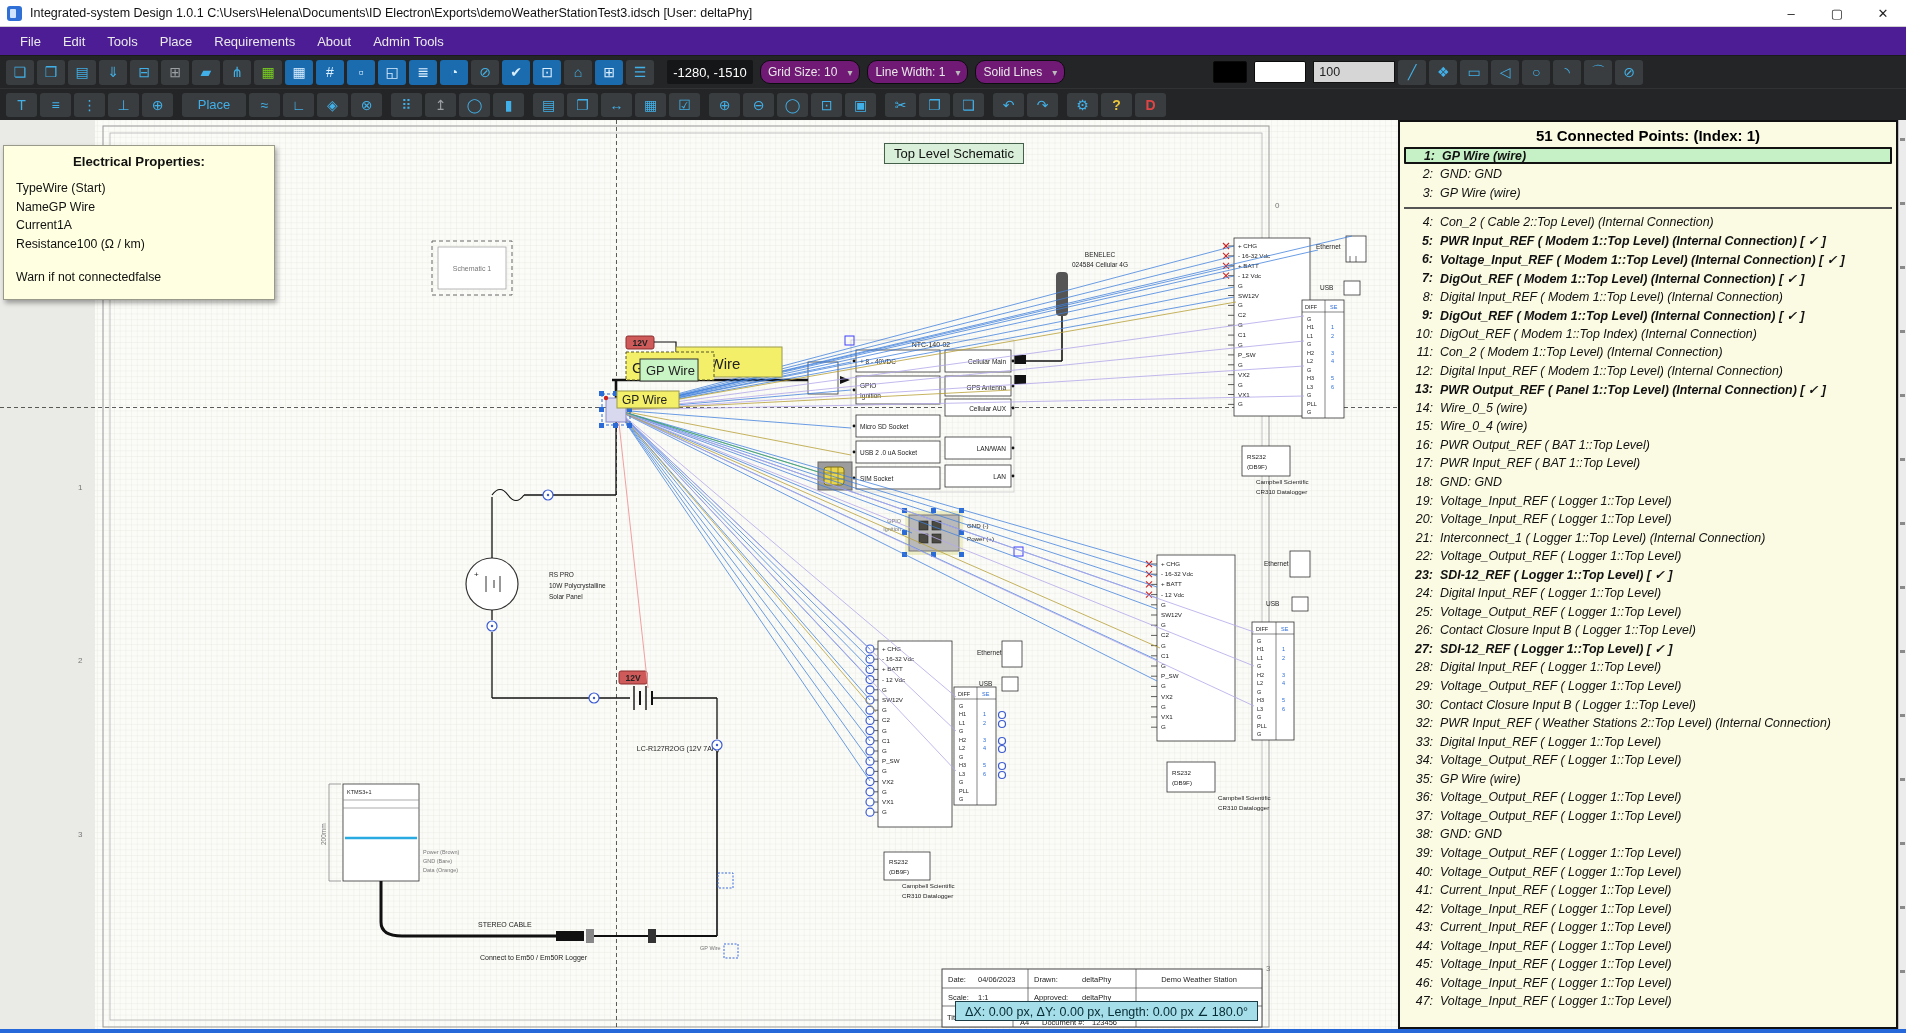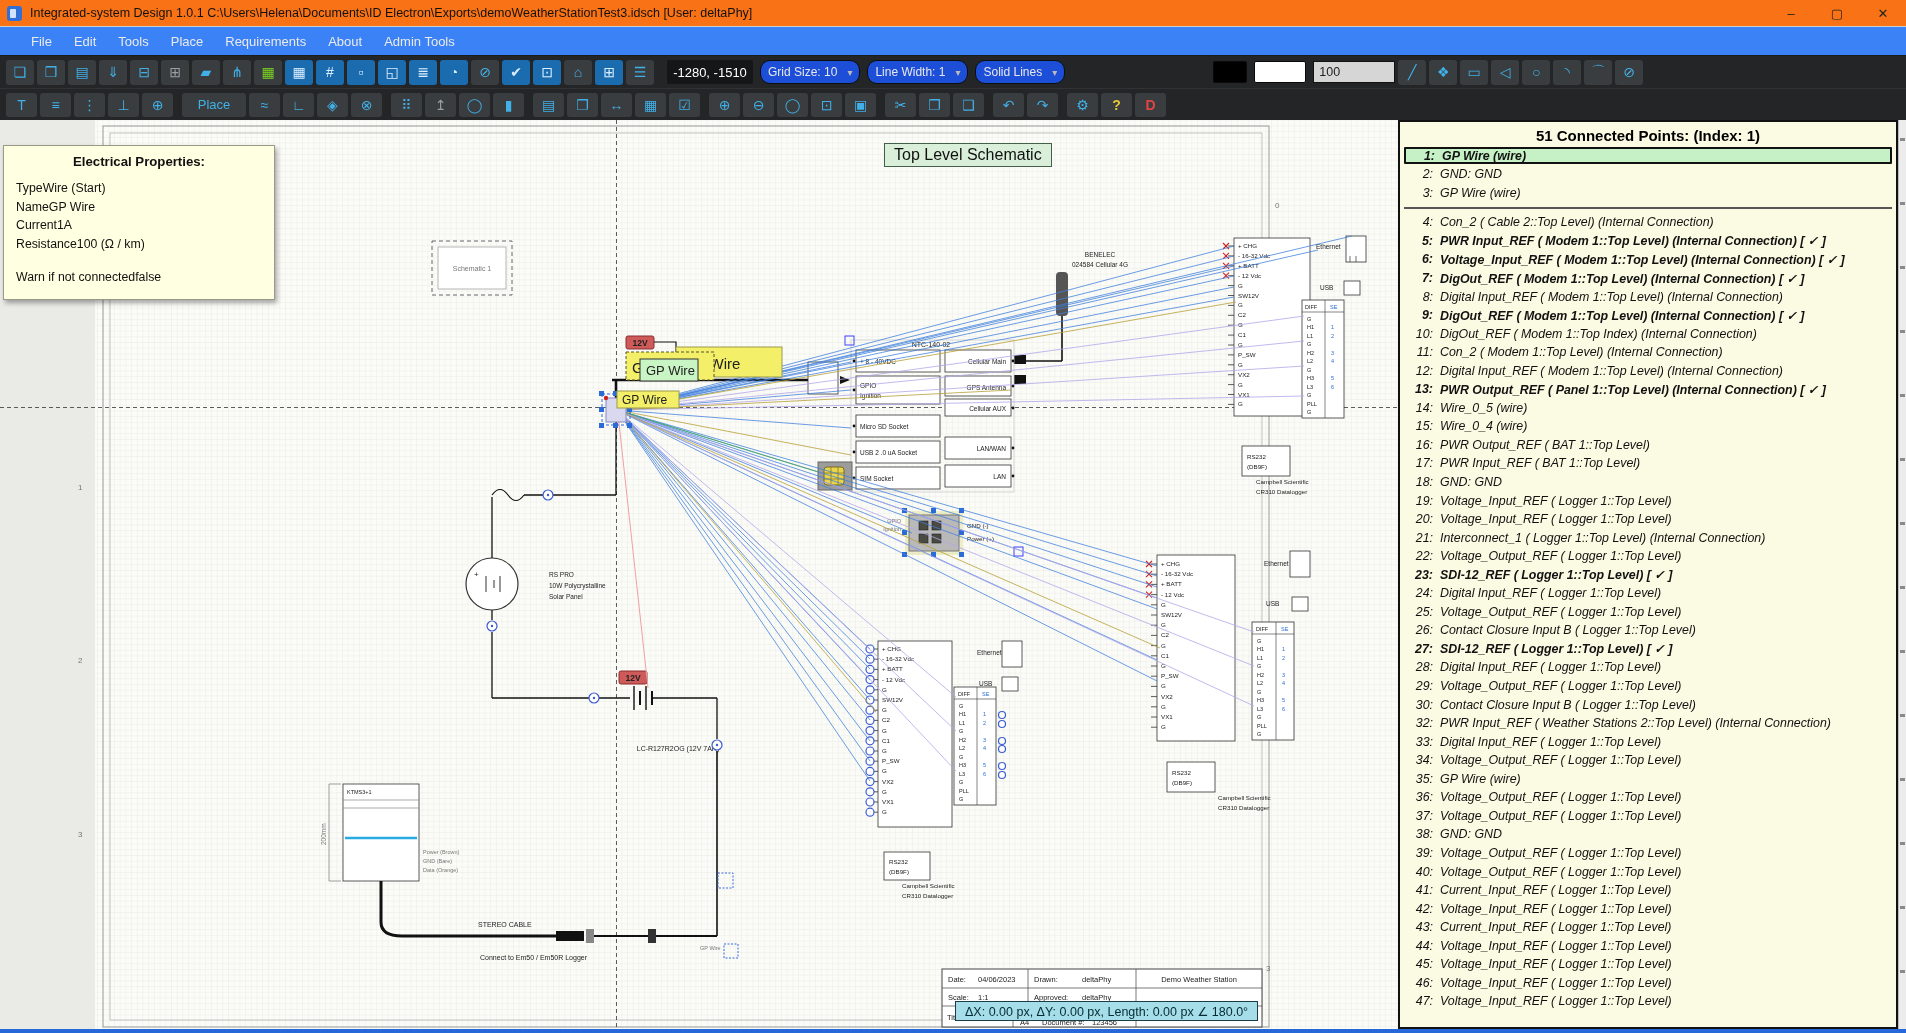--- a/index.html
+++ b/index.html
@@ -1,46 +1,46 @@
 <!DOCTYPE html>
 <html><head>
 <meta charset="utf-8">
 <style>
   *{box-sizing:border-box;margin:0;padding:0}
   html,body{width:1906px;height:1033px;overflow:hidden;background:#28292b;
     font-family:"Liberation Sans",sans-serif;}
   
-  .titlebar{height:27px;background:#f97316;display:flex;align-items:center;color:#111;
+  .titlebar{height:27px;background:#ffffff;display:flex;align-items:center;color:#111;
     font-size:12.5px;border-bottom:1px solid #d0d0d0;}
   .applogo{width:15px;height:15px;margin:0 8px 0 7px;background:#2f6fd6;border-radius:3px;
     position:relative;flex:none}
   .applogo:after{content:"";position:absolute;left:3px;top:3px;width:6px;height:9px;background:#cfe3ff;border-radius:1px}
   .wintitle{flex:1;white-space:nowrap;overflow:hidden}
   .winbtn{width:46px;height:26px;display:flex;align-items:center;justify-content:center;
     font-size:13px;color:#222;cursor:default}
   
-  .menubar{height:28px;background:#3b82f6;display:flex;align-items:center;padding-left:20px}
+  .menubar{height:28px;background:#4c1d95;display:flex;align-items:center;padding-left:9px}
   .mitem{color:#eaeaea;font-size:13px;padding:5px 11px;cursor:default}
   
   .tb{display:flex;align-items:center;padding-left:6px;gap:3px}
   .tb1{height:33px;background:#232527;border-top:1px solid #1a1b1c}
   .tb2{height:32px;background:#232527;border-top:1px solid #303234}
   .tgroup{display:flex;gap:3px;margin-right:6px}
   .tbtn{width:28px;height:25px;background:#3a3d3f;border-radius:3px;color:#41b0e8;
     font-size:14px;display:flex;align-items:center;justify-content:center;flex:none;cursor:default}
   .tb2 .tbtn{width:31px;height:24px}
   .tbtn.active{background:#1a6cae;color:#d9eeff}
   .tbtn.green{color:#79d220}
   .tbtn.dim{color:#9aa0a4}
   .tbtn.yellow{color:#e8c53a;font-weight:bold}
   .tbtn.red{color:#e04545;font-weight:bold}
   .tbtn.wide{width:64px;font-size:13px}
   .coords{width:86px;height:24px;background:#151617;color:#fff;font-size:13px;display:flex;
     align-items:center;justify-content:center;border-radius:2px;margin:0 4px}
-  .dd{height:24px;background:#1d4ed8;border:1px solid #0c0d0e;border-radius:10px;color:#e8e8e8;
+  .dd{height:24px;background:#701a75;border:1px solid #0c0d0e;border-radius:10px;color:#e8e8e8;
     font-size:12px;display:flex;align-items:center;padding:0 7px;gap:10px;margin-right:4px;cursor:default}
   .dd .caret{font-size:10px;color:#bbb}
   .spacer{width:138px}
   .swatch{width:34px;height:22px;border:1px solid #0a0a0a;border-radius:2px;margin-right:4px}
   .swatch.black{background:#000}
   .swatch.white{background:#fff;width:52px}
   .numin{width:82px;height:22px;background:#d6d6d6;border:1px solid #111;color:#222;
     font-size:12.5px;padding-left:5px;font-family:"Liberation Sans",sans-serif;}
   
   .main{position:relative;height:909px;background:#ececea}
@@ -60,21 +60,21 @@
   .pinc{fill:#fff;stroke:#3b5bd0;stroke-width:1.2}
   
   .popup{position:absolute;left:3px;top:25px;width:272px;background:#ffffe1;
     border:1px solid #9a9a8a;box-shadow:2px 3px 5px rgba(0,0,0,.35);padding:8px 12px 12px;
     font-size:12.3px;color:#111;z-index:5}
   .popup h3{font-size:13.2px;text-align:center;margin-bottom:10px}
   .prow2{display:flex;justify-content:flex-start;line-height:18.5px}
   .prow2.gap{margin-top:15px}
   
   .top-label{position:absolute;left:884px;top:23px;background:#d9efd9;border:1px solid #44604a;
-    padding:2px 9px;font-size:16px;color:#111;z-index:4}
+    padding:2px 9px;font-size:13px;color:#111;z-index:4}
   .tooltip{position:absolute;left:955px;top:881px;height:20px;background:#a5dee8;
     border:1px solid #1d3d46;color:#062a33;font-size:12.5px;display:flex;align-items:center;
     padding:0 9px;white-space:nowrap;z-index:6}
   
   .panel{position:absolute;left:1398px;top:0;width:500px;height:909px;background:#fbfae2;
     border:2px solid #111;padding:2px 4px;overflow:hidden}
   .phead{font-size:15px;font-weight:bold;text-align:center;padding:3px 0 2px;color:#000}
   .plist{font-style:italic;font-size:12.4px;color:#111}
   .prow{display:flex;align-items:center;height:18.55px;padding:0 2px;white-space:nowrap;overflow:hidden}
   .prow .pnum{width:27px;text-align:right;margin-right:7px;flex:none}

